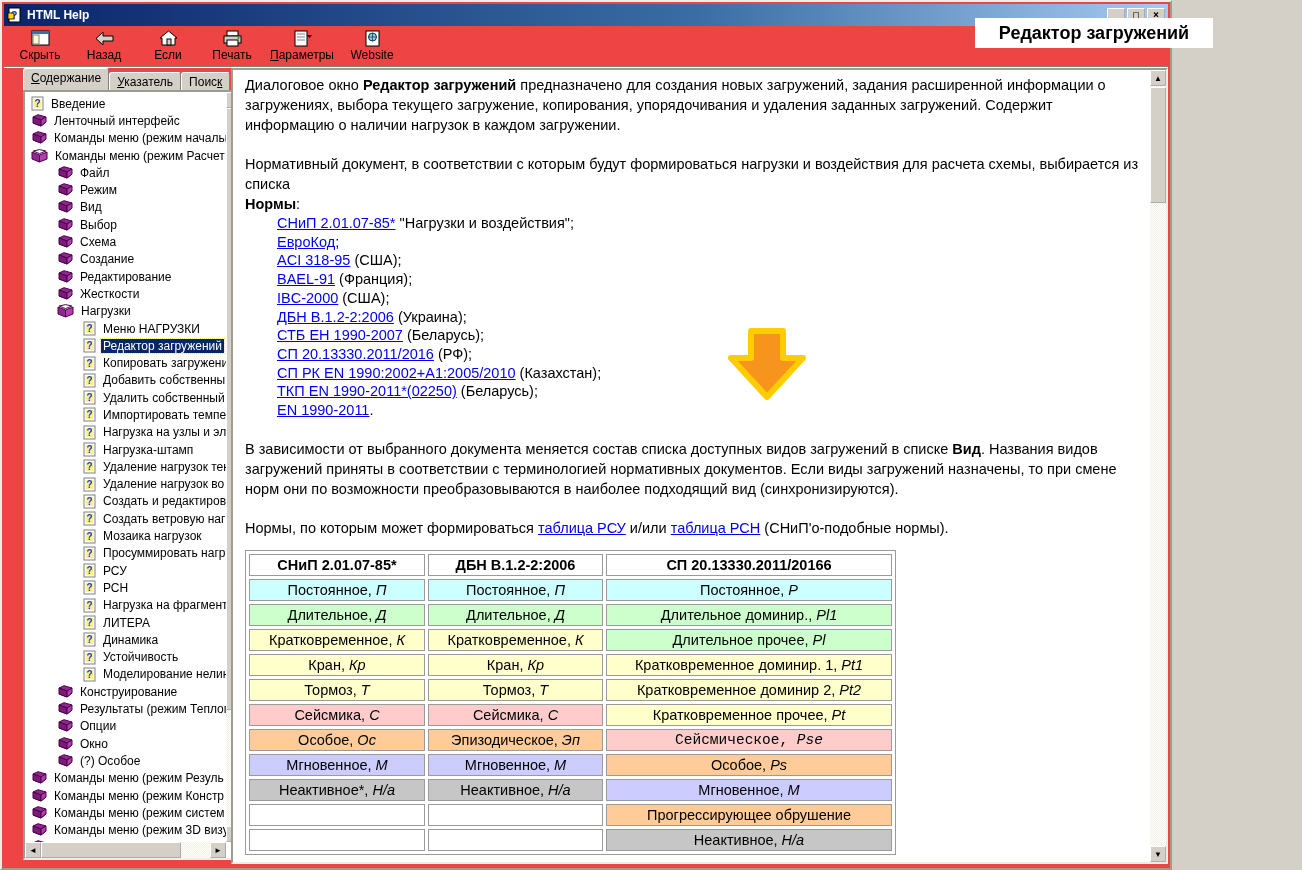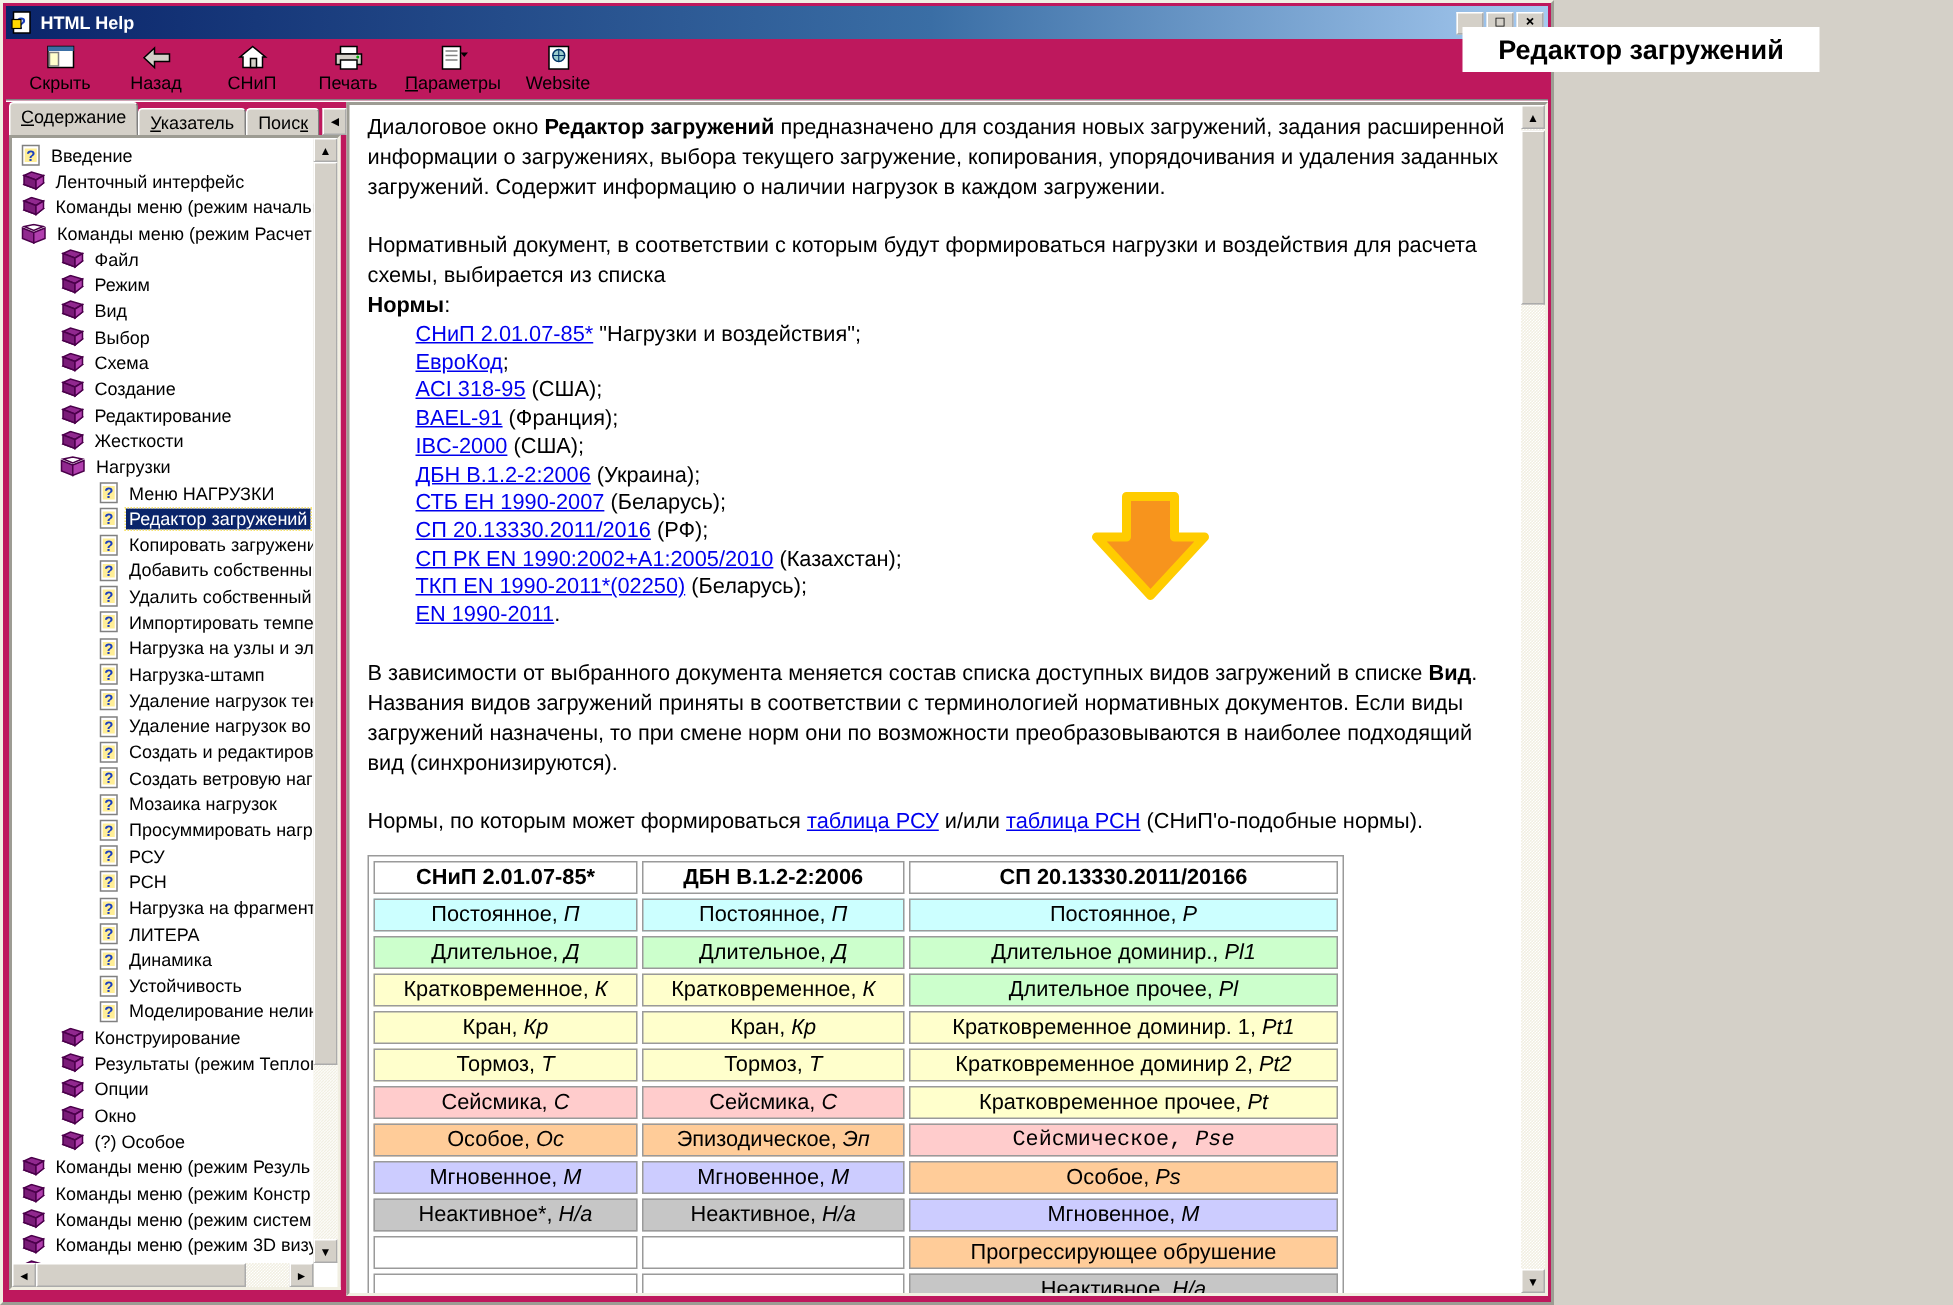--- a/index.html
+++ b/index.html
@@ -1,19 +1,19 @@
 <!DOCTYPE html>
 <html><head>
 <meta charset="utf-8">
 <style>
   * { box-sizing: border-box; margin: 0; padding: 0; }
   html,body { width:1302px; height:870px; }
   body { font-family: "Liberation Sans", sans-serif; background:#D4D0C8; overflow:hidden; }
 
-  .window { position:relative; width:1036px; height:870px; background:#be185d;
+  .window { position:relative; width:1172px; height:870px; background:#ef4444;
             border:2px outset #F1EFE2; }
 
   
   .titlebar { position:absolute; left:2px; top:2px; right:2px; height:22px;
               background:linear-gradient(to right,#0A246A,#3A6EA5 60%,#A6CAF0);
               display:flex; align-items:center; padding:0 3px; }
   .titlebar .app-icon { width:16px; height:16px; margin-right:4px; flex:0 0 auto; }
   .titlebar .ttl { color:#fff; font-weight:bold; font-size:12px; }
   .winbtns { margin-left:auto; display:flex; gap:2px; }
   .winbtn { width:18px; height:15px; background:#D4D0C8; border:1px outset #fff;
@@ -28,21 +28,21 @@
           justify-content:flex-start; font-size:12px; color:#000; padding-top:1px; }
   .tbtn svg { width:21px; height:19px; }
   .u { text-decoration:underline; }
 
   
   .overlay-title { position:absolute; left:973px; top:16px; width:238px; height:30px;
                    background:#fff; color:#000; font-weight:bold; font-size:18px;
                    display:flex; align-items:center; justify-content:center; z-index:30; }
 
   
-  .sidebar { position:absolute; left:4px; top:66px; width:221px; height:792px; }
+  .sidebar { position:absolute; left:21px; top:66px; width:221px; height:792px; }
   .tabs { display:flex; height:22px; align-items:flex-end; }
   .tab { background:#D4D0C8; border:1px solid #808080; border-bottom:none;
          border-top-color:#fff; border-left-color:#fff; padding:2px 7px 3px 7px;
          font-size:12px; border-radius:3px 3px 0 0; }
   .tab.active { padding-bottom:5px; position:relative; z-index:2; }
   .tab.inactive { height:18px; }
   .tabspin { display:flex; margin-left:2px; }
   .spinbtn { width:16px; height:18px; background:#D4D0C8; border:1px outset #fff;
              font-size:9px; display:flex; align-items:center; justify-content:center; }
 
@@ -131,21 +131,21 @@
       <svg viewBox="0 0 21 19">
         <polygon points="2,9.5 9,3 9,7 19,7 19,12 9,12 9,16" fill="#D4D0C8" stroke="#000"></polygon>
       </svg>
       <span class="lbl"><span>Назад</span><span class="u"></span><span></span></span>
     </div>
     <div class="tbtn">
       <svg viewBox="0 0 21 19">
         <polygon points="10.5,2 19,9 17,9 17,16 4,16 4,9 2,9" fill="#fff" stroke="#000"></polygon>
         <rect x="9" y="10" width="4" height="6" fill="#D4D0C8" stroke="#000"></rect>
       </svg>
-      <span class="lbl"><span>СНиП</span><span class="u"></span><span></span></span>
+      <span class="lbl"><span>Если</span><span class="u"></span><span></span></span>
     </div>
     <div class="tbtn">
       <svg viewBox="0 0 21 19">
         <rect x="5" y="2" width="11" height="5" fill="#fff" stroke="#000"></rect>
         <rect x="2" y="7" width="17" height="7" fill="#D4D0C8" stroke="#000"></rect>
         <rect x="5" y="11" width="11" height="6" fill="#fff" stroke="#000"></rect>
         <circle cx="16.5" cy="9" r="1" fill="#0a0"></circle>
       </svg>
       <span class="lbl"><span>Печать</span><span class="u"></span><span></span></span>
     </div>

